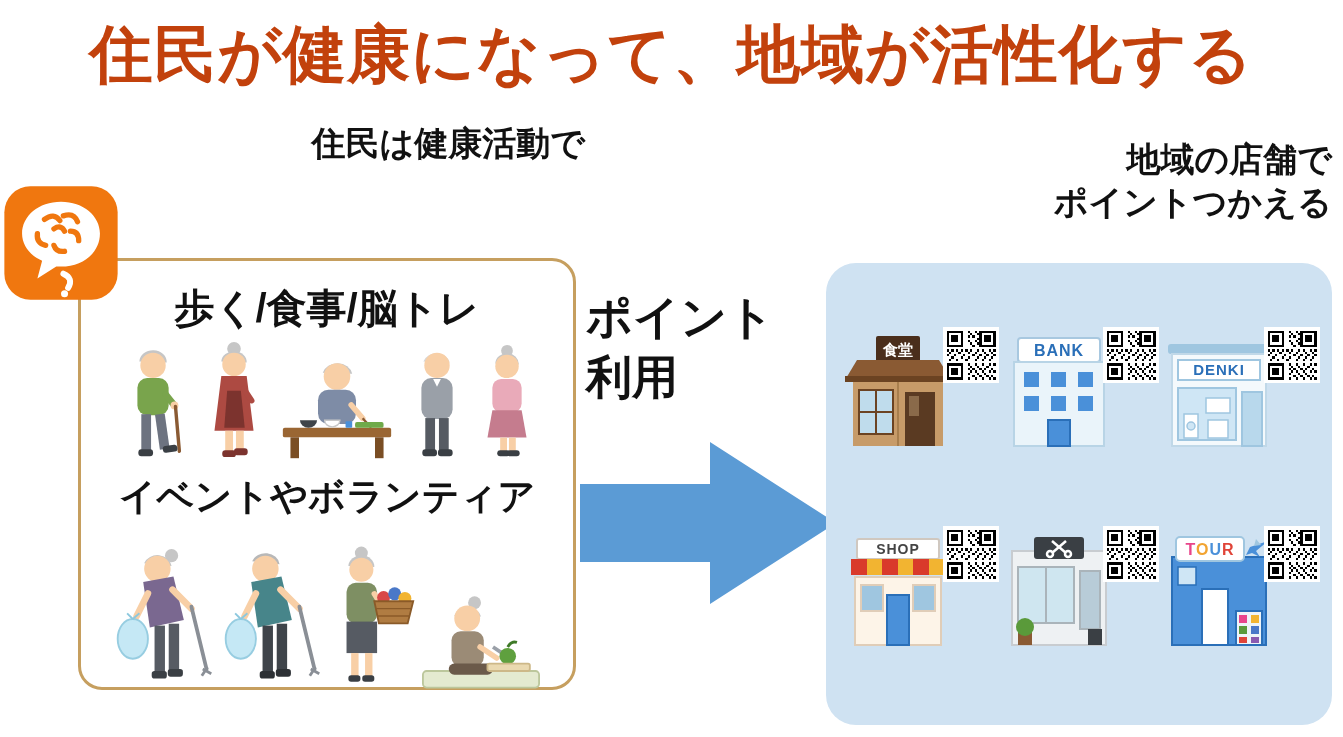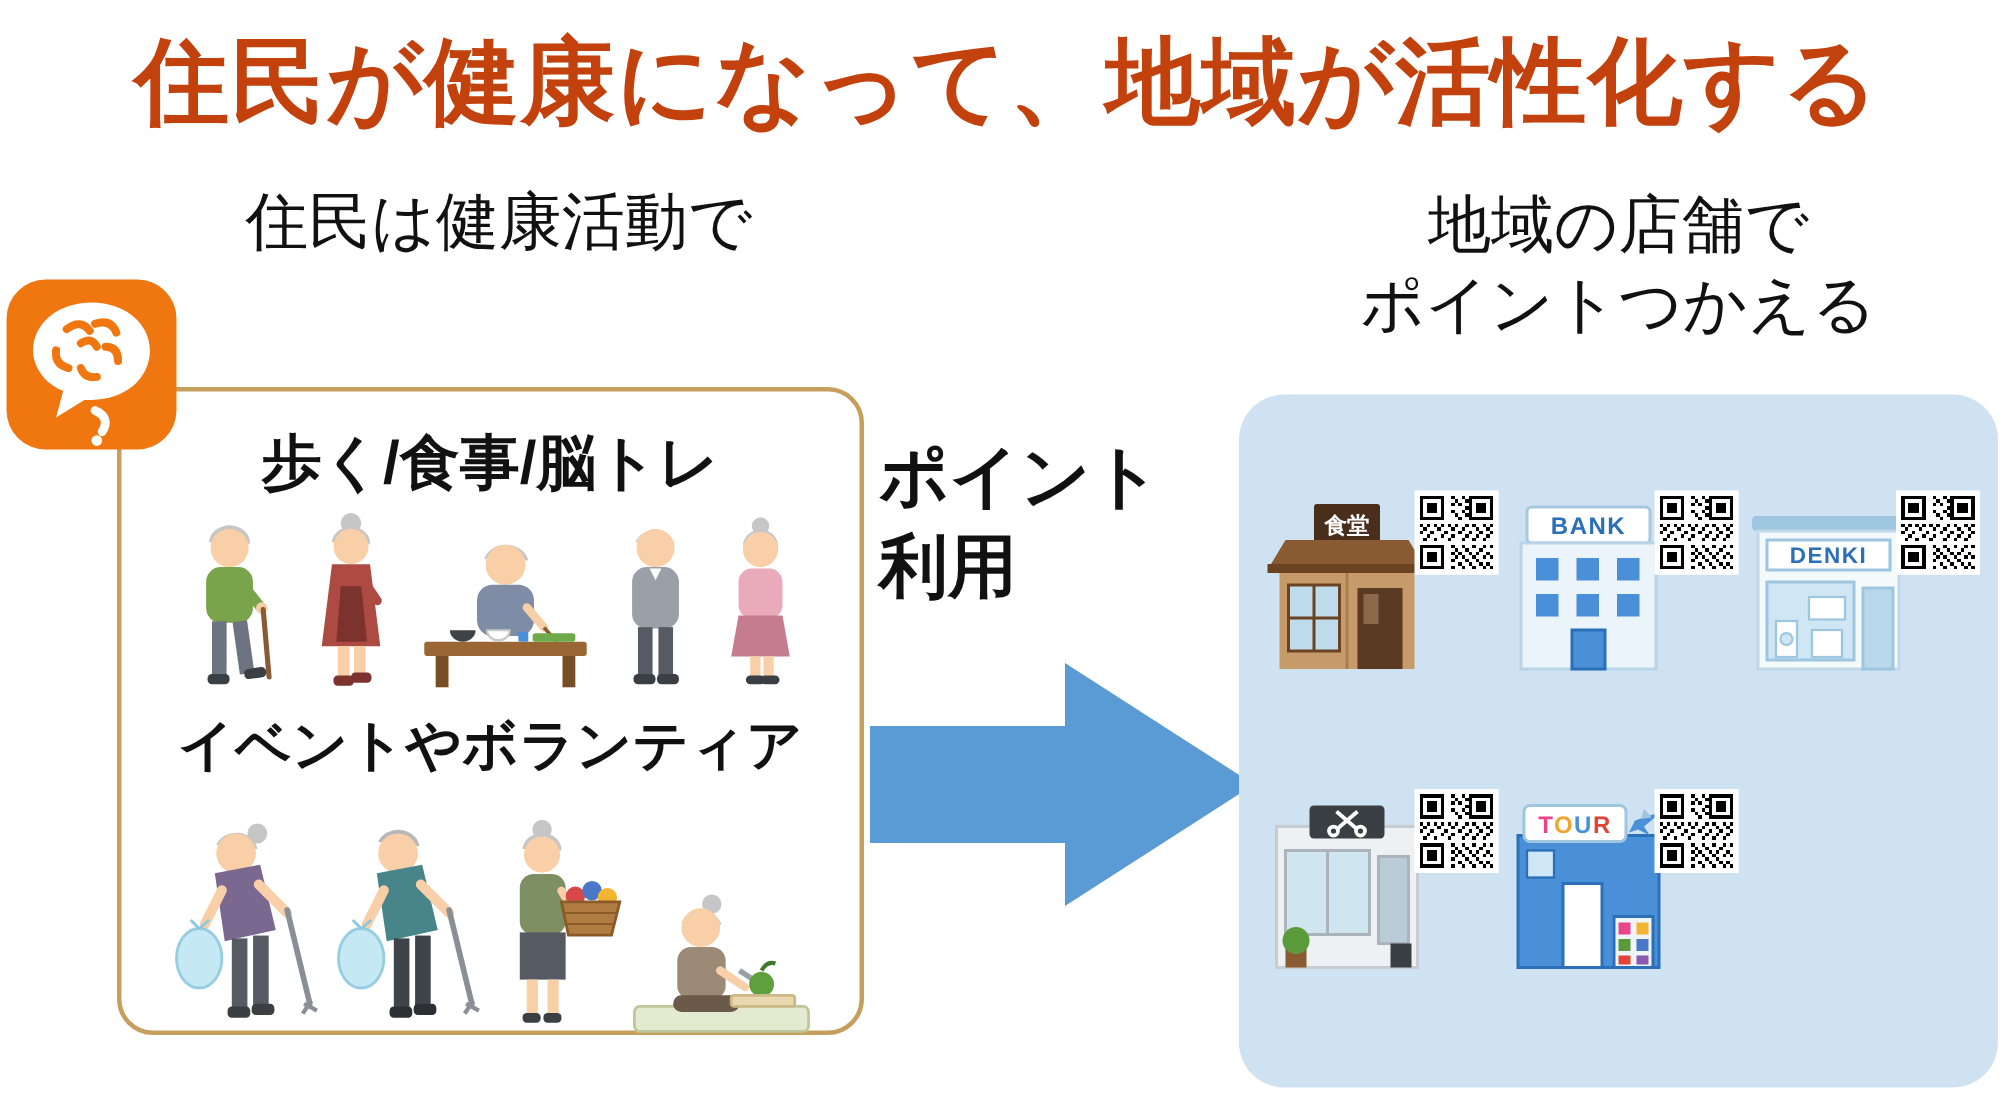--- a/index.html
+++ b/index.html
@@ -1,23 +1,23 @@
 <!DOCTYPE html>
 <html><head>
 <meta charset="utf-8">
 <style>
   html,body{margin:0;padding:0;background:#fff;font-family:"Liberation Sans","DejaVu Sans",sans-serif;color:#111;}
   .canvas{position:relative;width:1343px;height:737px;background:#fff;overflow:hidden;}
 
   .title{position:absolute;left:0;top:12px;width:100%;margin:0;text-align:center;
          font-size:63px;font-weight:900;color:#c2410c;letter-spacing:1px;}
 
-  .col-heading{position:absolute;text-align:center;font-size:42px;font-weight:400;line-height:1.26;}
+  .col-heading{position:absolute;text-align:right;font-size:34px;font-weight:700;line-height:1.26;}
   .left-heading{left:80px;top:122px;width:505px;}
-  .right-heading{left:826px;top:124px;width:506px;}
+  .right-heading{left:826px;top:138px;width:506px;}
 
   .app-icon{position:absolute;left:2px;top:184px;width:118px;height:118px;z-index:3;}
   .app-icon svg{width:100%;height:100%;display:block;}
 
   .left-box{position:absolute;left:78px;top:258px;width:498px;height:432px;box-sizing:border-box;
             background:#fff;border:3px solid #c69f5f;border-radius:24px;
             display:flex;flex-direction:column;align-items:center;padding:20px 8px 8px;z-index:2;}
   .activities-label{font-size:40px;font-weight:800;white-space:nowrap;}
   .volunteer-label{font-size:37px;font-weight:800;margin-top:10px;white-space:nowrap;}
   .people-row{display:flex;align-items:flex-end;justify-content:center;gap:4px;margin-top:4px;}
@@ -280,20 +280,37 @@
         <circle cx="27" cy="92" r="4" fill="#cfe6f5" stroke="#9fc6e0" stroke-width="1.5"></circle>
         <rect x="42" y="64" width="24" height="15" fill="#fff" stroke="#9fc6e0" stroke-width="1.5"></rect>
         <rect x="44" y="86" width="20" height="18" fill="#fff" stroke="#9fc6e0" stroke-width="1.5"></rect>
         <rect x="78" y="58" width="20" height="54" fill="#b8d8ec" stroke="#9fc6e0" stroke-width="2"></rect>
       </svg>
       <svg class="qr" viewBox="-1.5 -1.5 24 24">
           <use href="#qr-pattern"></use>
         </svg>
     </div>
 
+    <div class="store-cell">
+      <svg class="store" viewBox="0 0 110 118">
+        <rect x="14" y="6" width="82" height="20" rx="2" fill="#fff" stroke="#d0c8c0" stroke-width="2"></rect>
+        <text x="55" y="21" font-size="14" font-weight="bold" fill="#444" text-anchor="middle" letter-spacing="1">SHOP</text>
+        <rect x="12" y="44" width="86" height="68" fill="#fdf4e8" stroke="#e0cdb8" stroke-width="2"></rect>
+        <rect x="8" y="26" width="94" height="16" fill="#d93a2b"></rect>
+        <rect x="24" y="26" width="15" height="16" fill="#f2b431"></rect>
+        <rect x="55" y="26" width="15" height="16" fill="#f2b431"></rect>
+        <rect x="86" y="26" width="15" height="16" fill="#f2b431"></rect>
+        <rect x="18" y="52" width="22" height="26" fill="#9fc6e0" stroke="#e0cdb8" stroke-width="2"></rect>
+        <rect x="70" y="52" width="22" height="26" fill="#9fc6e0" stroke="#e0cdb8" stroke-width="2"></rect>
+        <rect x="44" y="62" width="22" height="50" fill="#4a90d9" stroke="#2a6fb8" stroke-width="2"></rect>
+      </svg>
+      <svg class="qr" viewBox="-1.5 -1.5 24 24">
+          <use href="#qr-pattern"></use>
+        </svg>
+    </div>
 
     <div class="store-cell">
       <svg class="store" viewBox="0 0 110 118">
         <rect x="8" y="18" width="94" height="94" fill="#eef1f3" stroke="#c8ccd0" stroke-width="2"></rect>
         <rect x="30" y="4" width="50" height="22" rx="3" fill="#3a3f44"></rect>
         <g stroke="#fff" stroke-width="2.5" fill="none">
           <line x1="48" y1="8" x2="62" y2="20"></line>
           <line x1="62" y1="8" x2="48" y2="20"></line>
           <circle cx="46" cy="21" r="3"></circle>
           <circle cx="64" cy="21" r="3"></circle>

